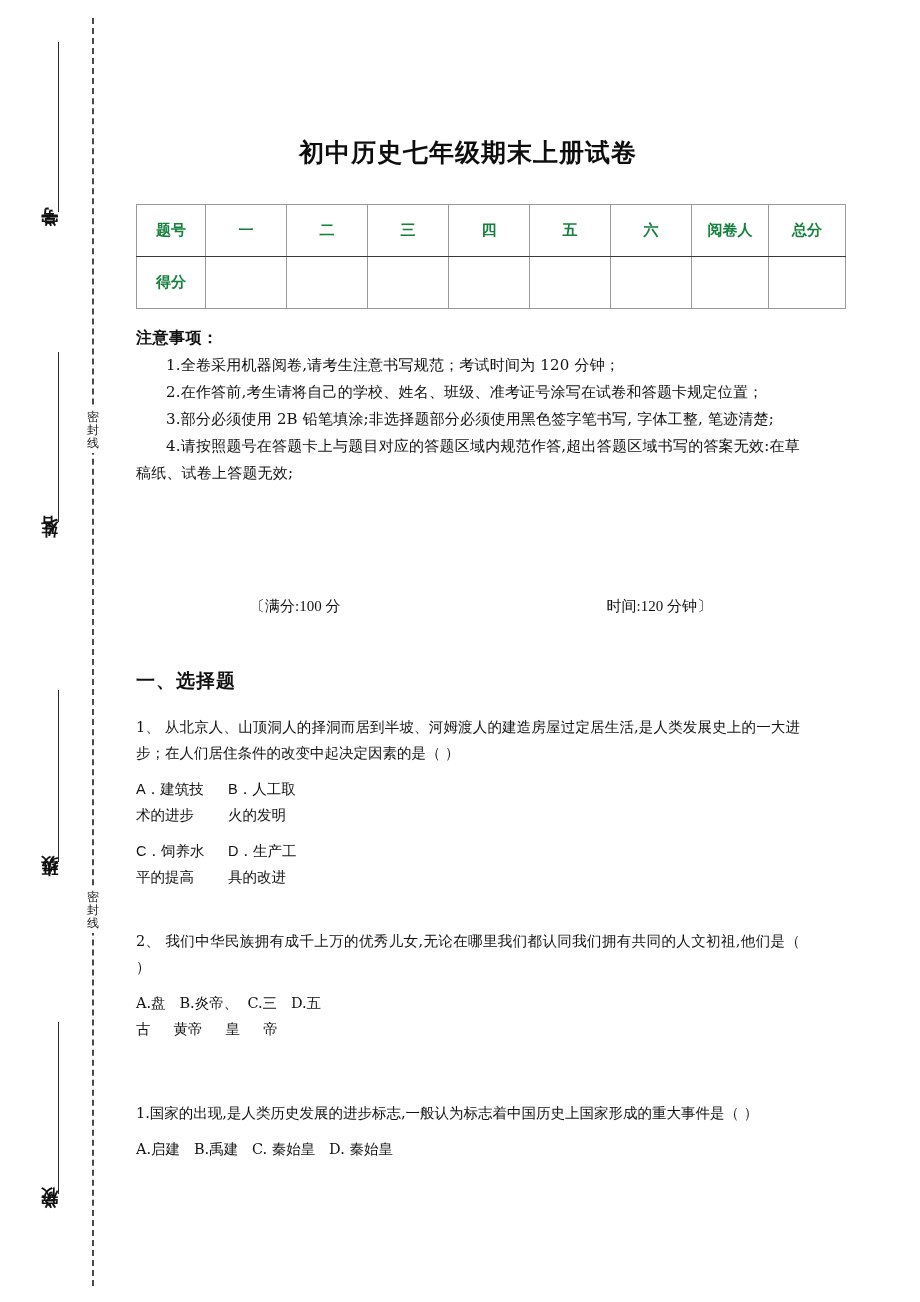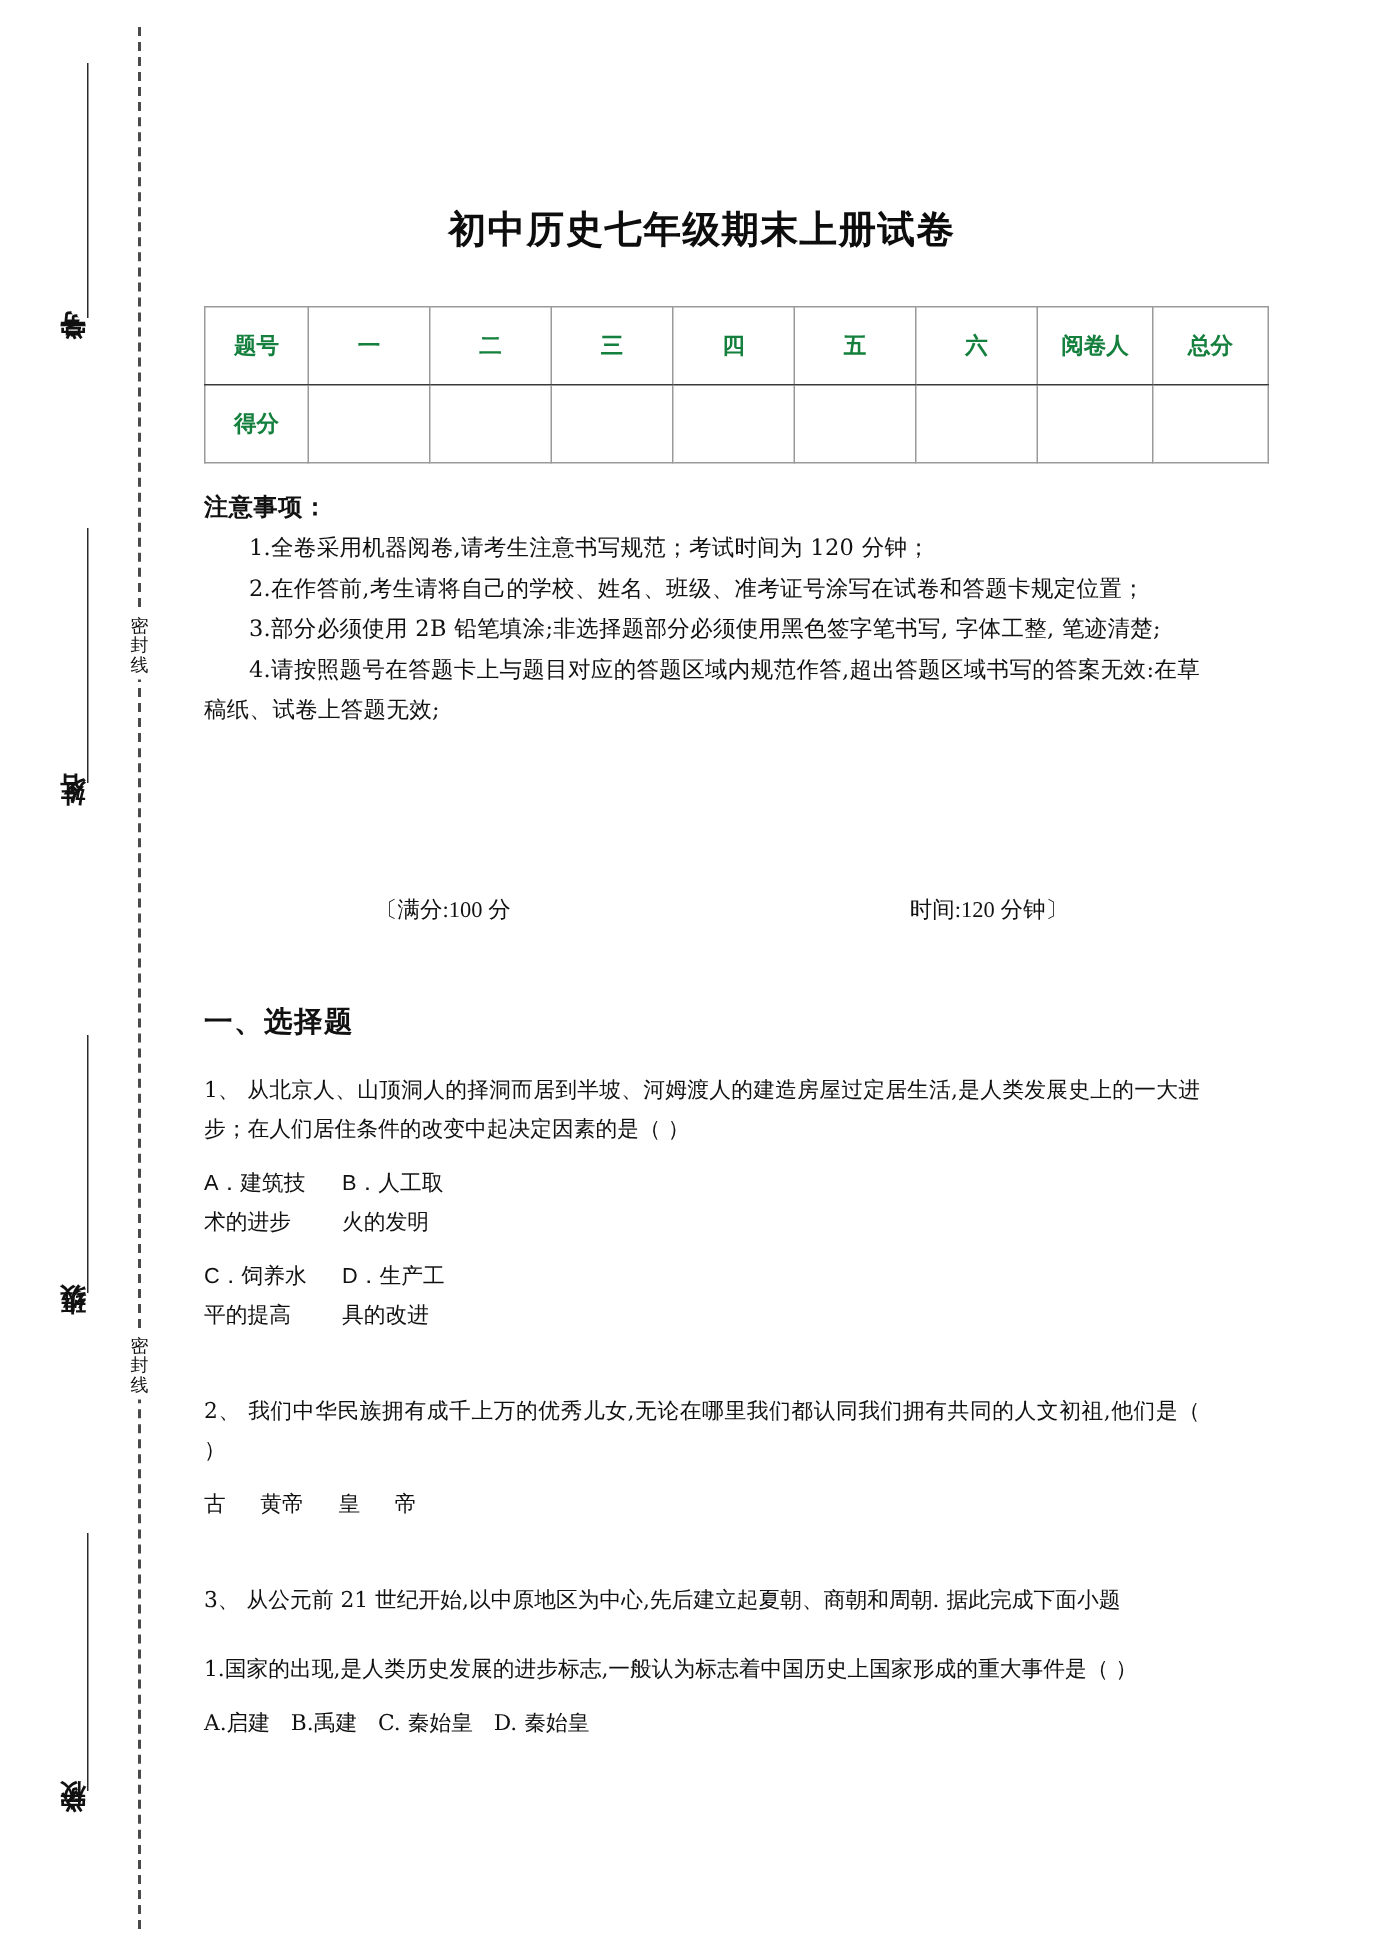--- a/index.html
+++ b/index.html
@@ -319,27 +319,27 @@
         <div class="opt-col">D．生产工
 具的改进</div>
       </div>
     </div>
 
     <div class="q-gap-lg"></div>
 
     <div class="question">
       <div class="q-stem">2、  我们中华民族拥有成千上万的优秀儿女,无论在哪里我们都认同我们拥有共同的人文初祖,他们是（  ）</div>
       <div class="q-gap-sm"></div>
+      <div class="opts-inline">A.盘   B.炎帝、  C.三   D.五</div>
       <div class="opts-inline">古     黄帝     皇     帝</div>
     </div>
 
     <div class="q-gap-lg"></div>
 
     <div class="question">
-      <div class="q-stem">3、  从公元前 21 世纪开始,以中原地区为中心,先后建立起夏朝、商朝和周朝. 据此完成下面小题</div>
       <div class="q-gap-md"></div>
       <div class="q-sub">1.国家的出现,是人类历史发展的进步标志,一般认为标志着中国历史上国家形成的重大事件是（  ）</div>
       <div class="q-gap-sm"></div>
       <div class="opts-inline">A.启建   B.禹建   C. 秦始皇   D. 秦始皇</div>
     </div>
 
   </div>
 
 </div>
 

